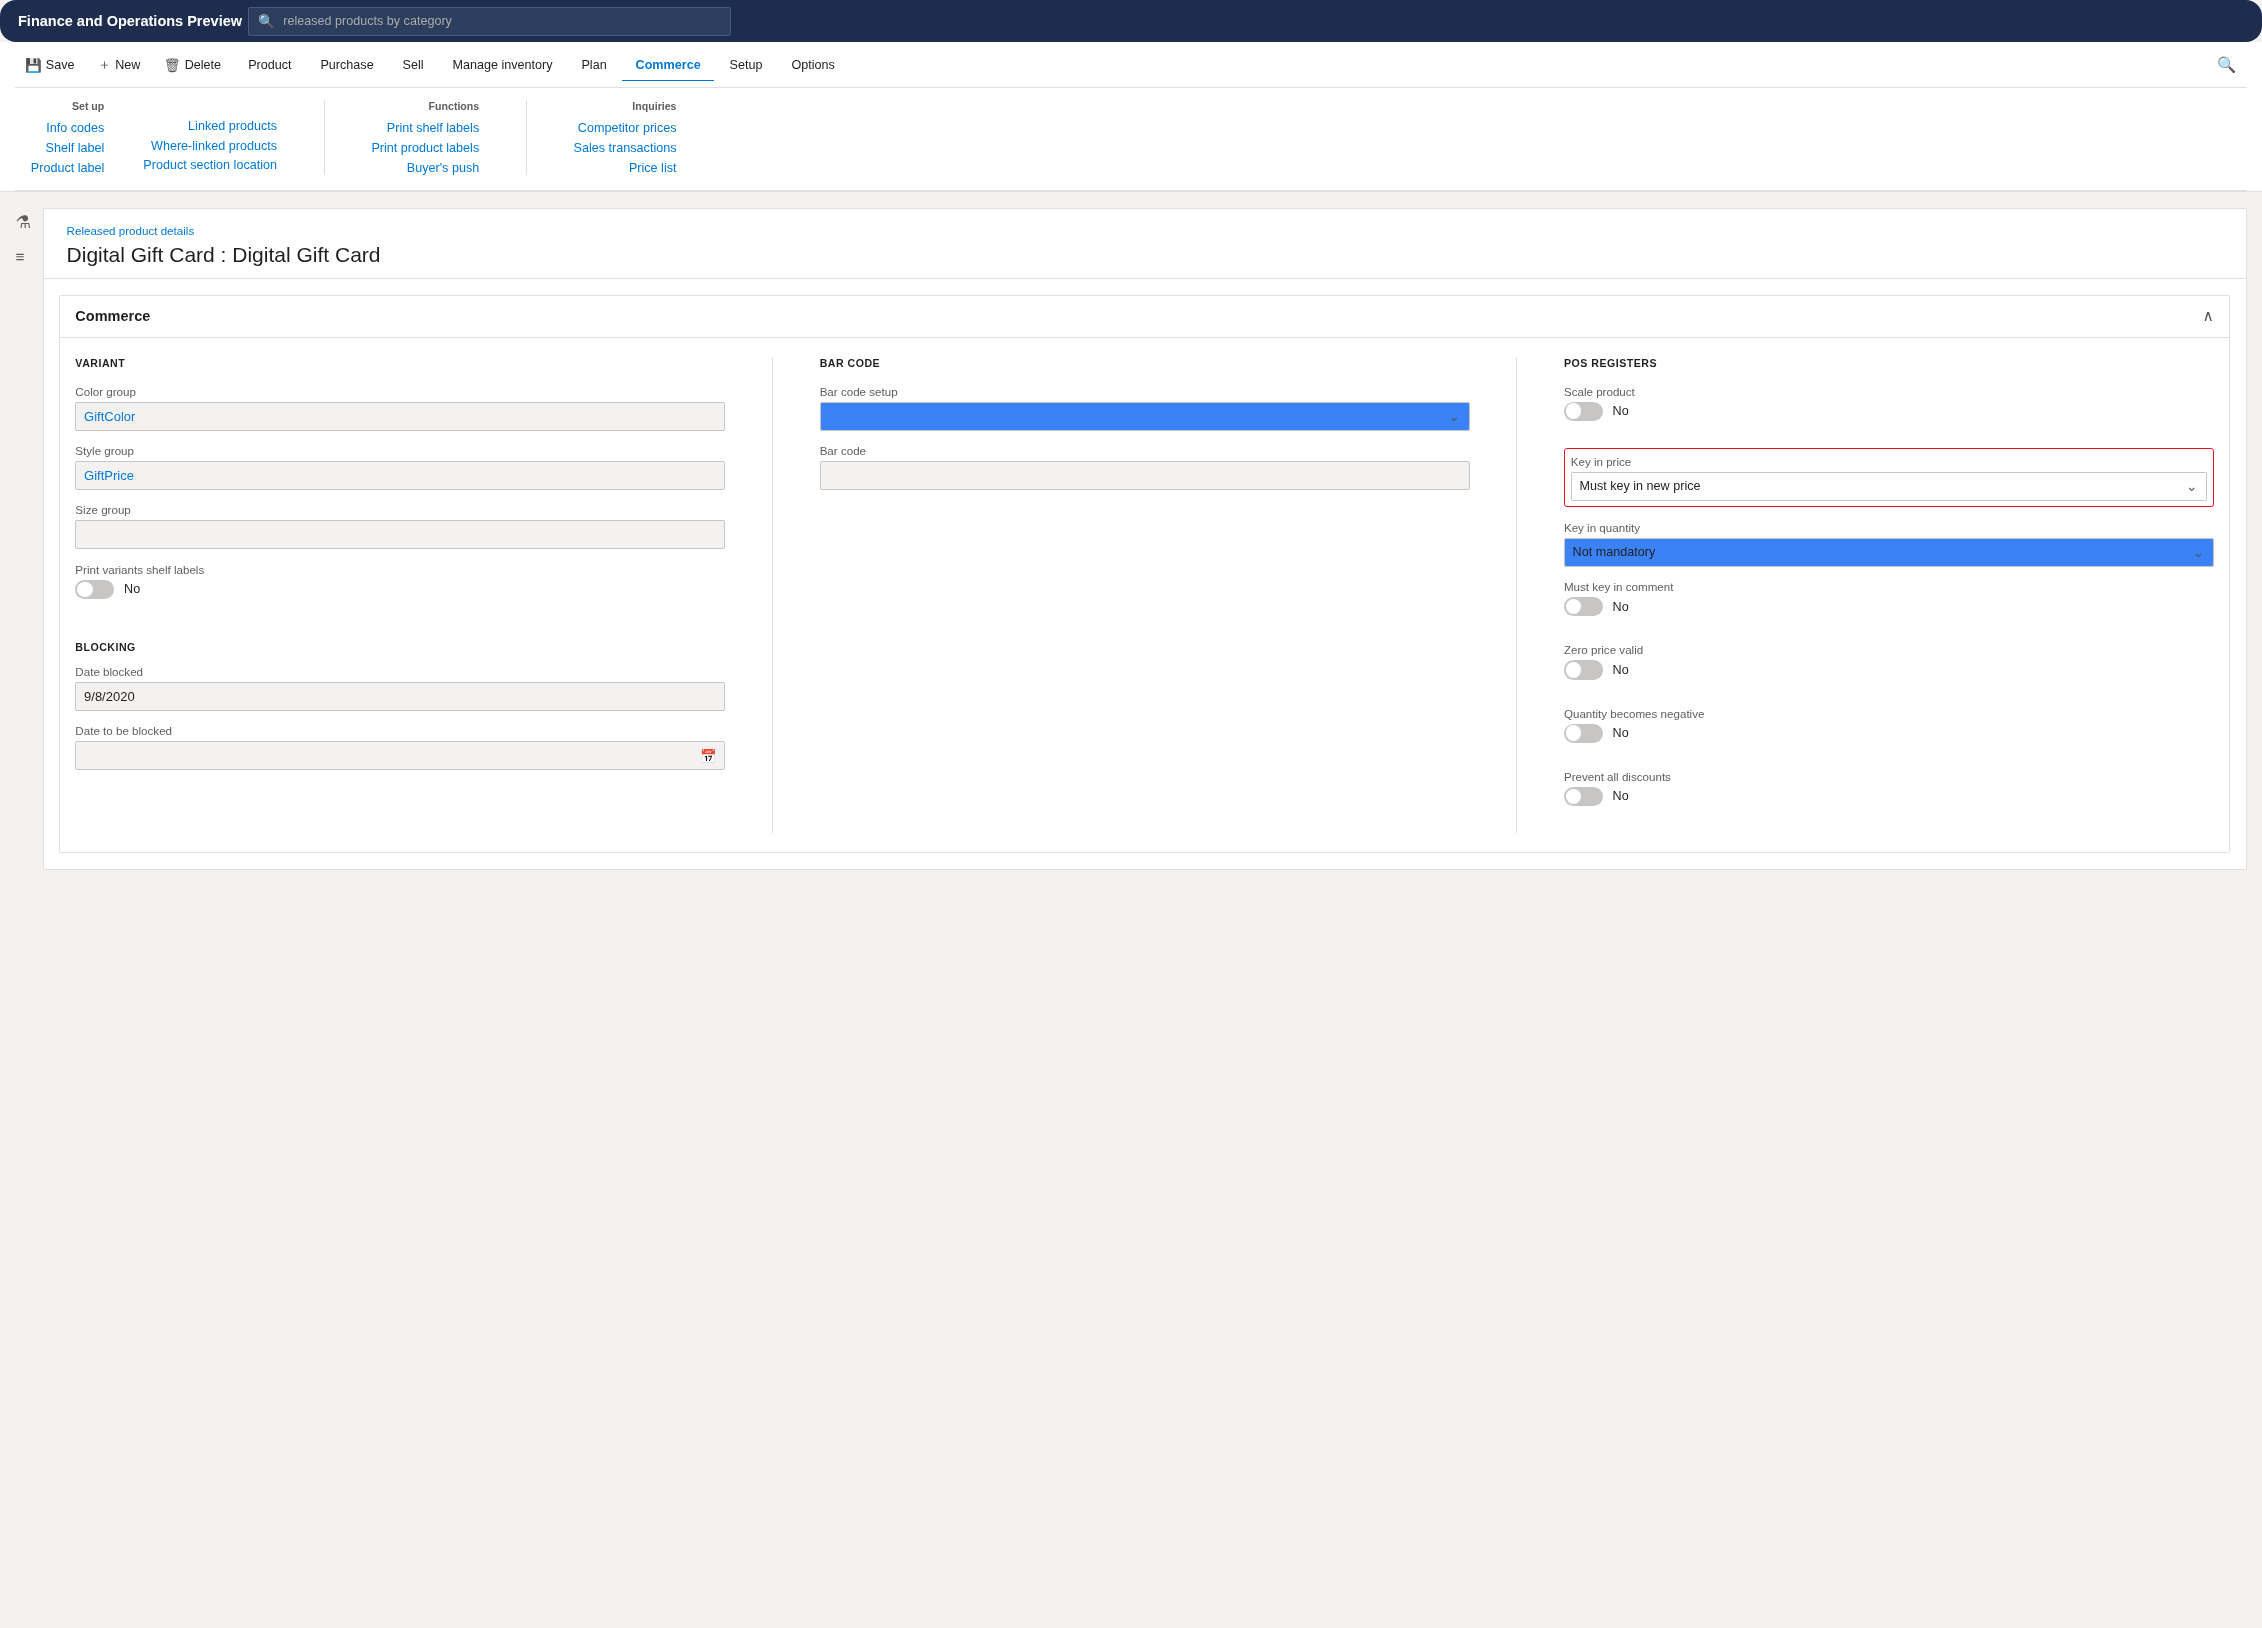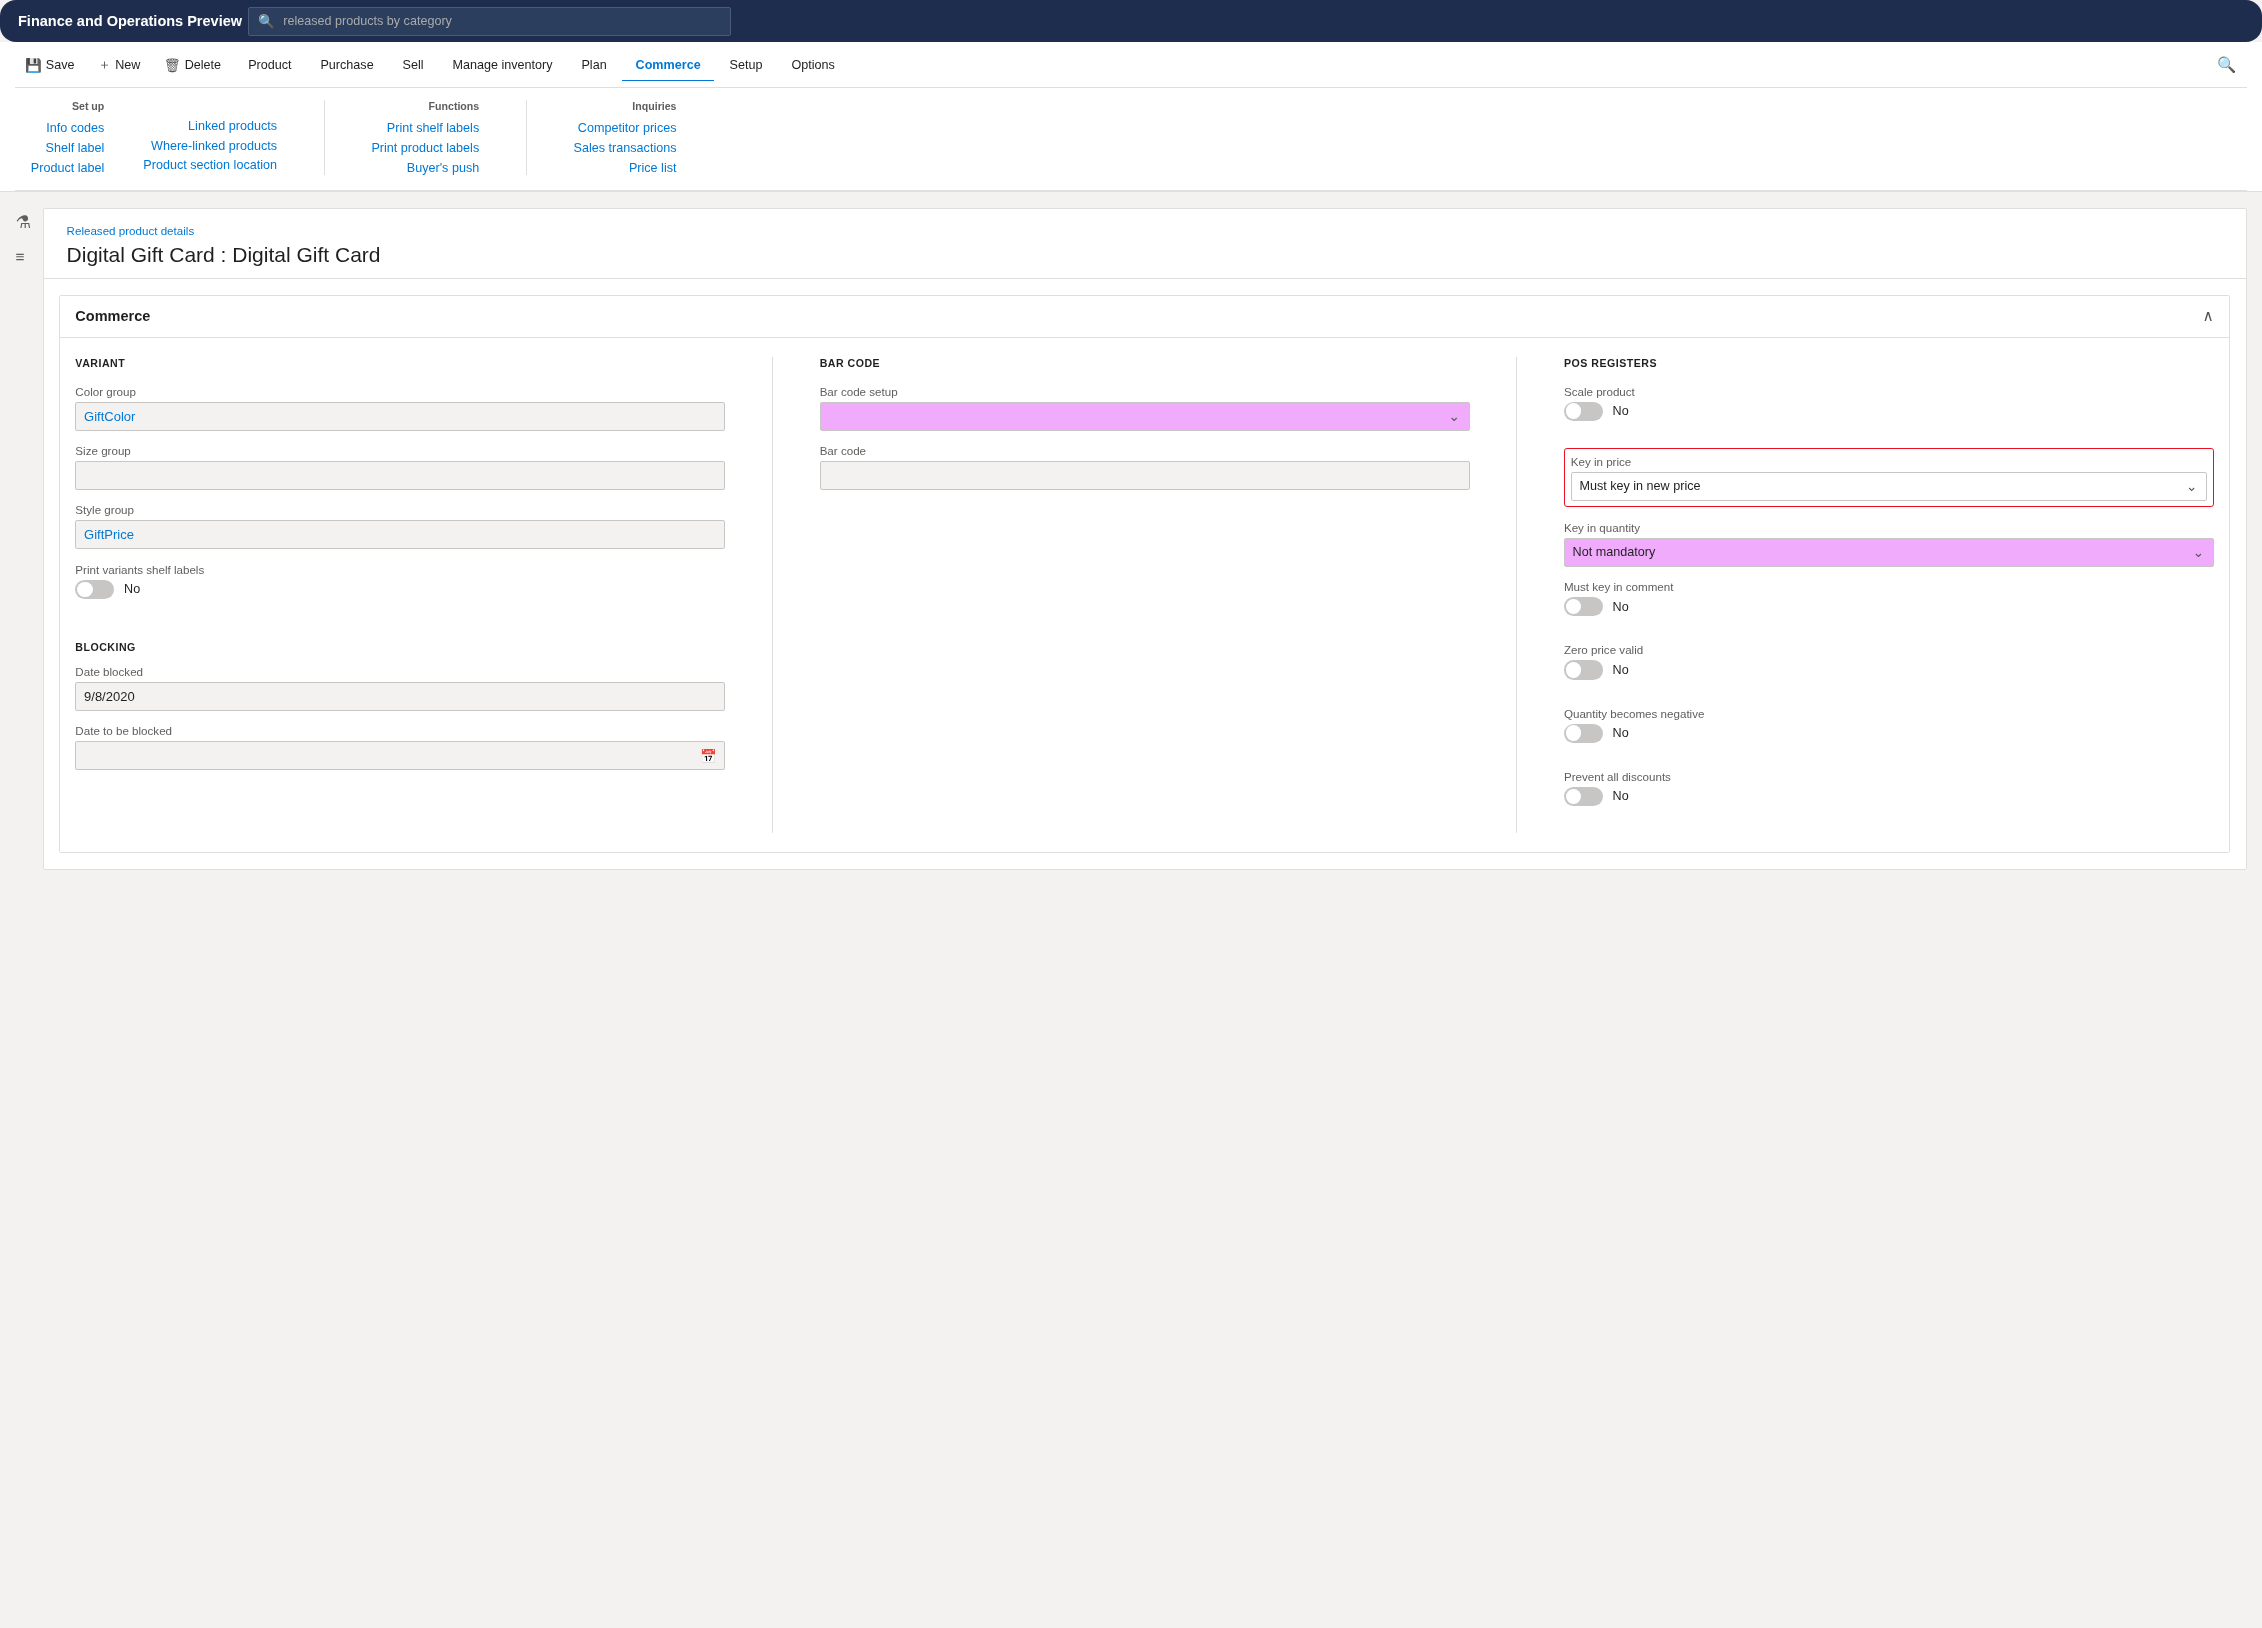--- a/index.html
+++ b/index.html
@@ -234,21 +234,21 @@
       border-radius: 1.9px;
     }
     .field-input.blue-text { color: #0078d4; }
 
     .field-select {
       width: 100%;
       height: 29px;
       border: 1px solid #c8c6c4;
       padding: 0 7.7px;
       font-size: 12.6px;
-      background: #f0abfc;
+      background: #3b82f6;
       color: #201f1e;
       outline: none;
       border-radius: 1.9px;
       appearance: none;
       cursor: pointer;
     }
 
     
     .select-wrapper {
       position: relative;
@@ -440,27 +440,27 @@
 
           <div class="form-column">
             <div class="col-header">VARIANT</div>
 
             <div class="form-field">
               <div class="field-label">Color group</div>
               <input class="field-input blue-text" type="text" value="GiftColor" style="">
             </div>
 
             <div class="form-field">
+              <div class="field-label">Style group</div>
+              <input class="field-input blue-text" type="text" value="GiftPrice" style="">
+            </div>
+
+            <div class="form-field">
               <div class="field-label">Size group</div>
               <input class="field-input" type="text" value="" style="">
-            </div>
-
-            <div class="form-field">
-              <div class="field-label">Style group</div>
-              <input class="field-input blue-text" type="text" value="GiftPrice" style="">
             </div>
 
             <div class="form-field">
               <div class="field-label">Print variants shelf labels</div>
               <div class="toggle-row">
                 <div class="toggle"></div>
                 <span class="toggle-label">No</span>
               </div>
             </div>
 

